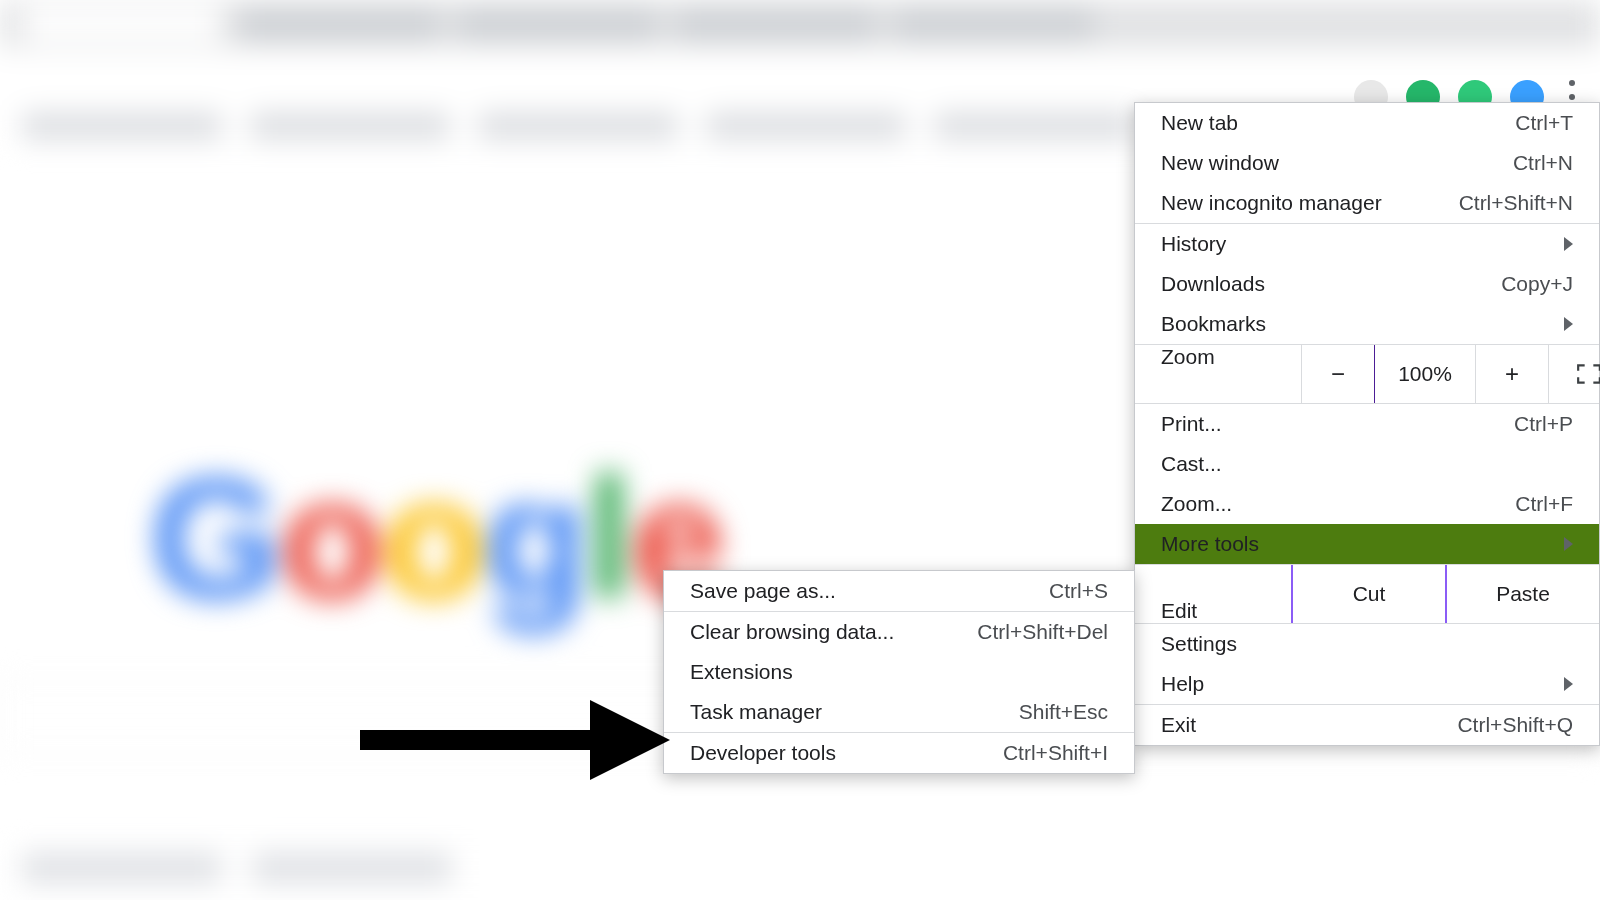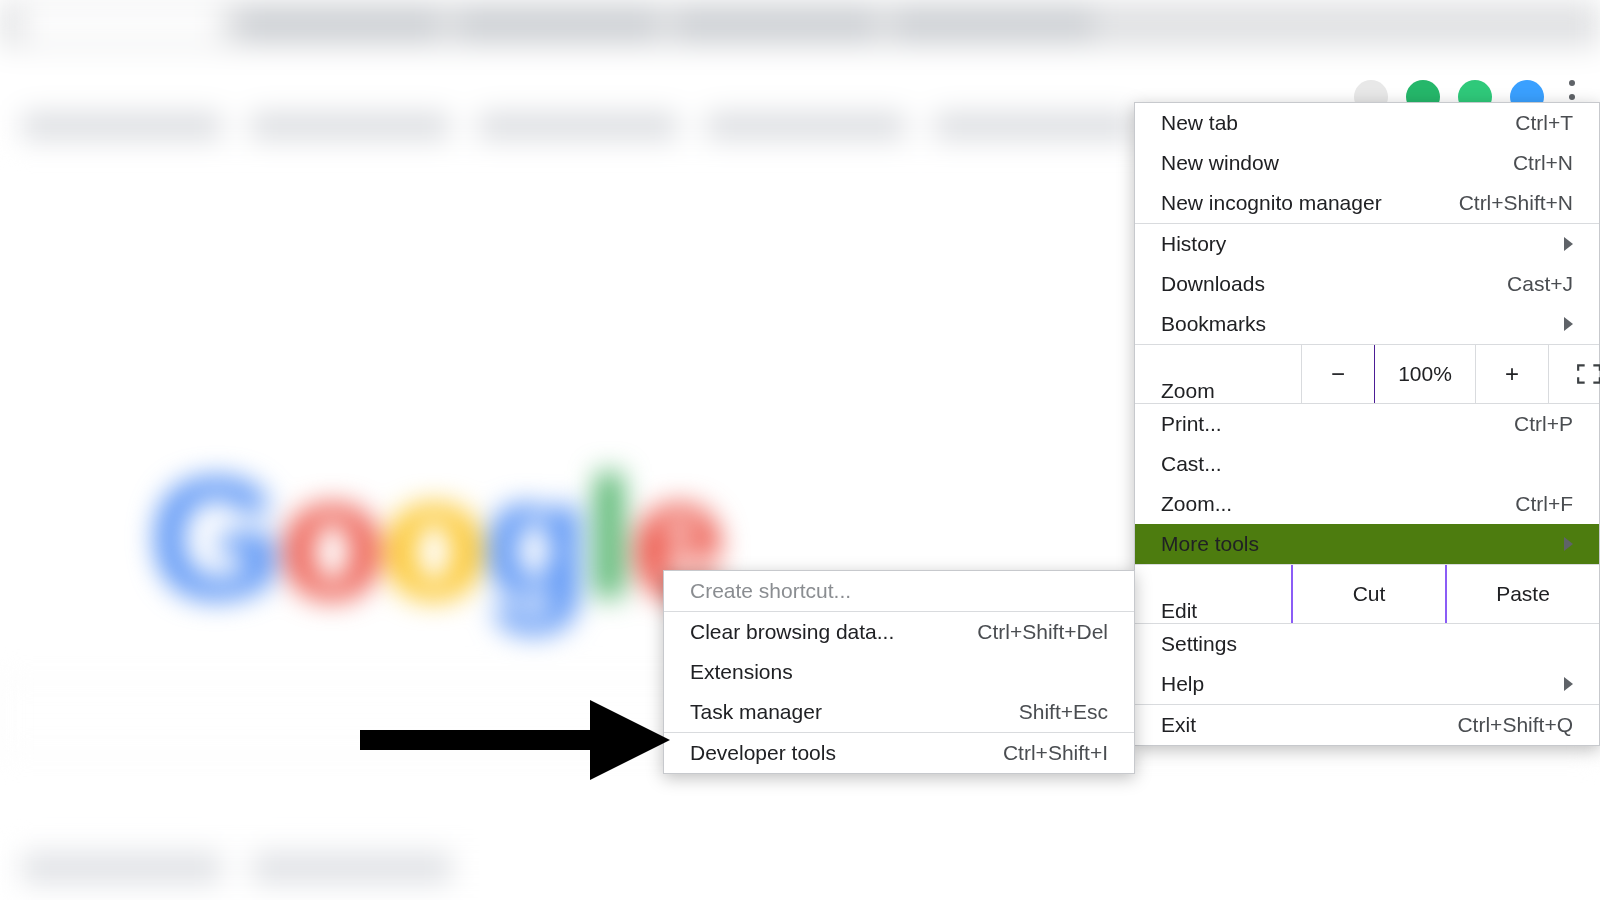--- a/index.html
+++ b/index.html
@@ -28,21 +28,21 @@
 .menu{position:absolute;background:#fff;border:1px solid #c7c9cd;box-shadow:0 4px 16px rgba(0,0,0,.25);font-size:21px;color:#202124}
 .mainMenu{right:0;top:102px;width:464px}
 .subMenu{right:465px;top:570px;width:470px}
 .row{display:flex;align-items:center;height:40px;padding:0 26px;white-space:nowrap}
 .row.hover{background:#4d7c0f}
 .row .lbl{flex:1}
 .row .sc{color:#4a4d51}
 .sep{height:1px;background:#d9dbde;margin:0}
 .row.sub::after{content:"";width:0;height:0;border-top:7px solid transparent;border-bottom:7px solid transparent;border-left:9px solid #5f6368;margin-left:auto}
 
-.zoomRow{display:flex;align-items:flex-end;height:58px}
+.zoomRow{display:flex;align-items:flex-start;height:58px}
 .zoomRow .zlabel{flex:0 0 140px;padding-left:26px}
 .zoomRow .btn{flex:0 0 72px;height:100%;display:flex;align-items:center;justify-content:center;border-left:1px solid #d9dbde;font-size:24px}
 .zoomRow .val{flex:0 0 100px;height:100%;display:flex;align-items:center;justify-content:center;border-left:1px solid #4c1d95}
 .zoomRow .fs{flex:0 0 80px;height:100%;display:flex;align-items:center;justify-content:center;border-left:1px solid #d9dbde}
 
 .editRow{display:flex;align-items:flex-end;height:58px}
 .editRow .elabel{flex:0 0 130px;padding-left:26px}
 .editRow .ebtn{flex:1;height:100%;display:flex;align-items:center;justify-content:center;border-left:2px solid #8b5cf6}
 .disabled{color:#8a8d91}
 
@@ -108,21 +108,21 @@
   <div class="row">
     <span class="lbl">New incognito manager</span>
     <span class="sc">Ctrl+Shift+N</span>
   </div>
   <div class="sep"></div>
   <div class="row sub">
     <span class="lbl">History</span>
   </div>
   <div class="row">
     <span class="lbl">Downloads</span>
-    <span class="sc">Cast+J</span>
+    <span class="sc">Copy+J</span>
   </div>
   <div class="row sub">
     <span class="lbl">Bookmarks</span>
   </div>
   <div class="sep"></div>
   <div class="zoomRow">
     <span class="zlabel">Zoom</span>
     <span class="btn">−</span>
     <span class="val">100%</span>
     <span class="btn">+</span>
@@ -162,21 +162,22 @@
   </div>
   <div class="sep"></div>
   <div class="row">
     <span class="lbl">Exit</span>
     <span class="sc">Ctrl+Shift+Q</span>
   </div>
 </div>
 
 <div class="menu subMenu">
   <div class="row">
-    <span class="lbl disabled">Create shortcut...</span>
+    <span class="lbl">Save page as...</span>
+    <span class="sc">Ctrl+S</span>
   </div>
   <div class="sep"></div>
   <div class="row">
     <span class="lbl">Clear browsing data...</span>
     <span class="sc">Ctrl+Shift+Del</span>
   </div>
   <div class="row">
     <span class="lbl">Extensions</span>
   </div>
   <div class="row">

